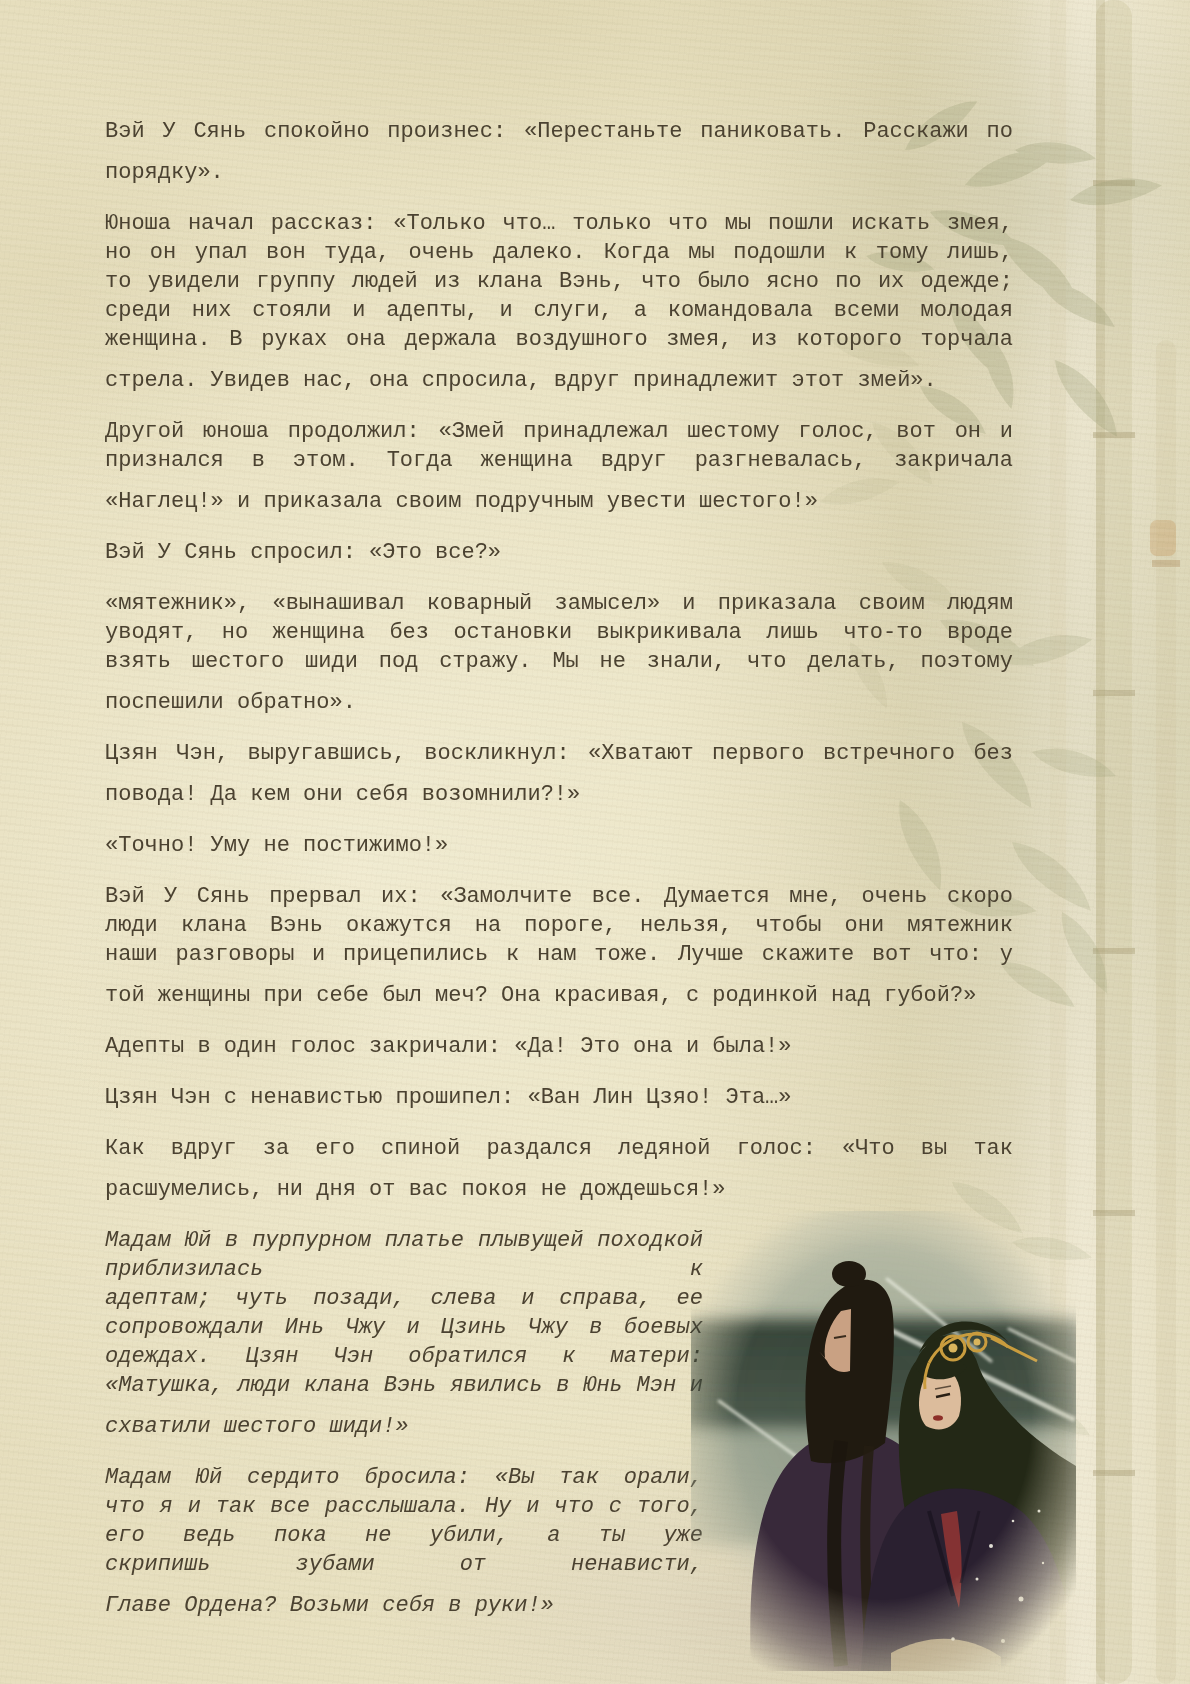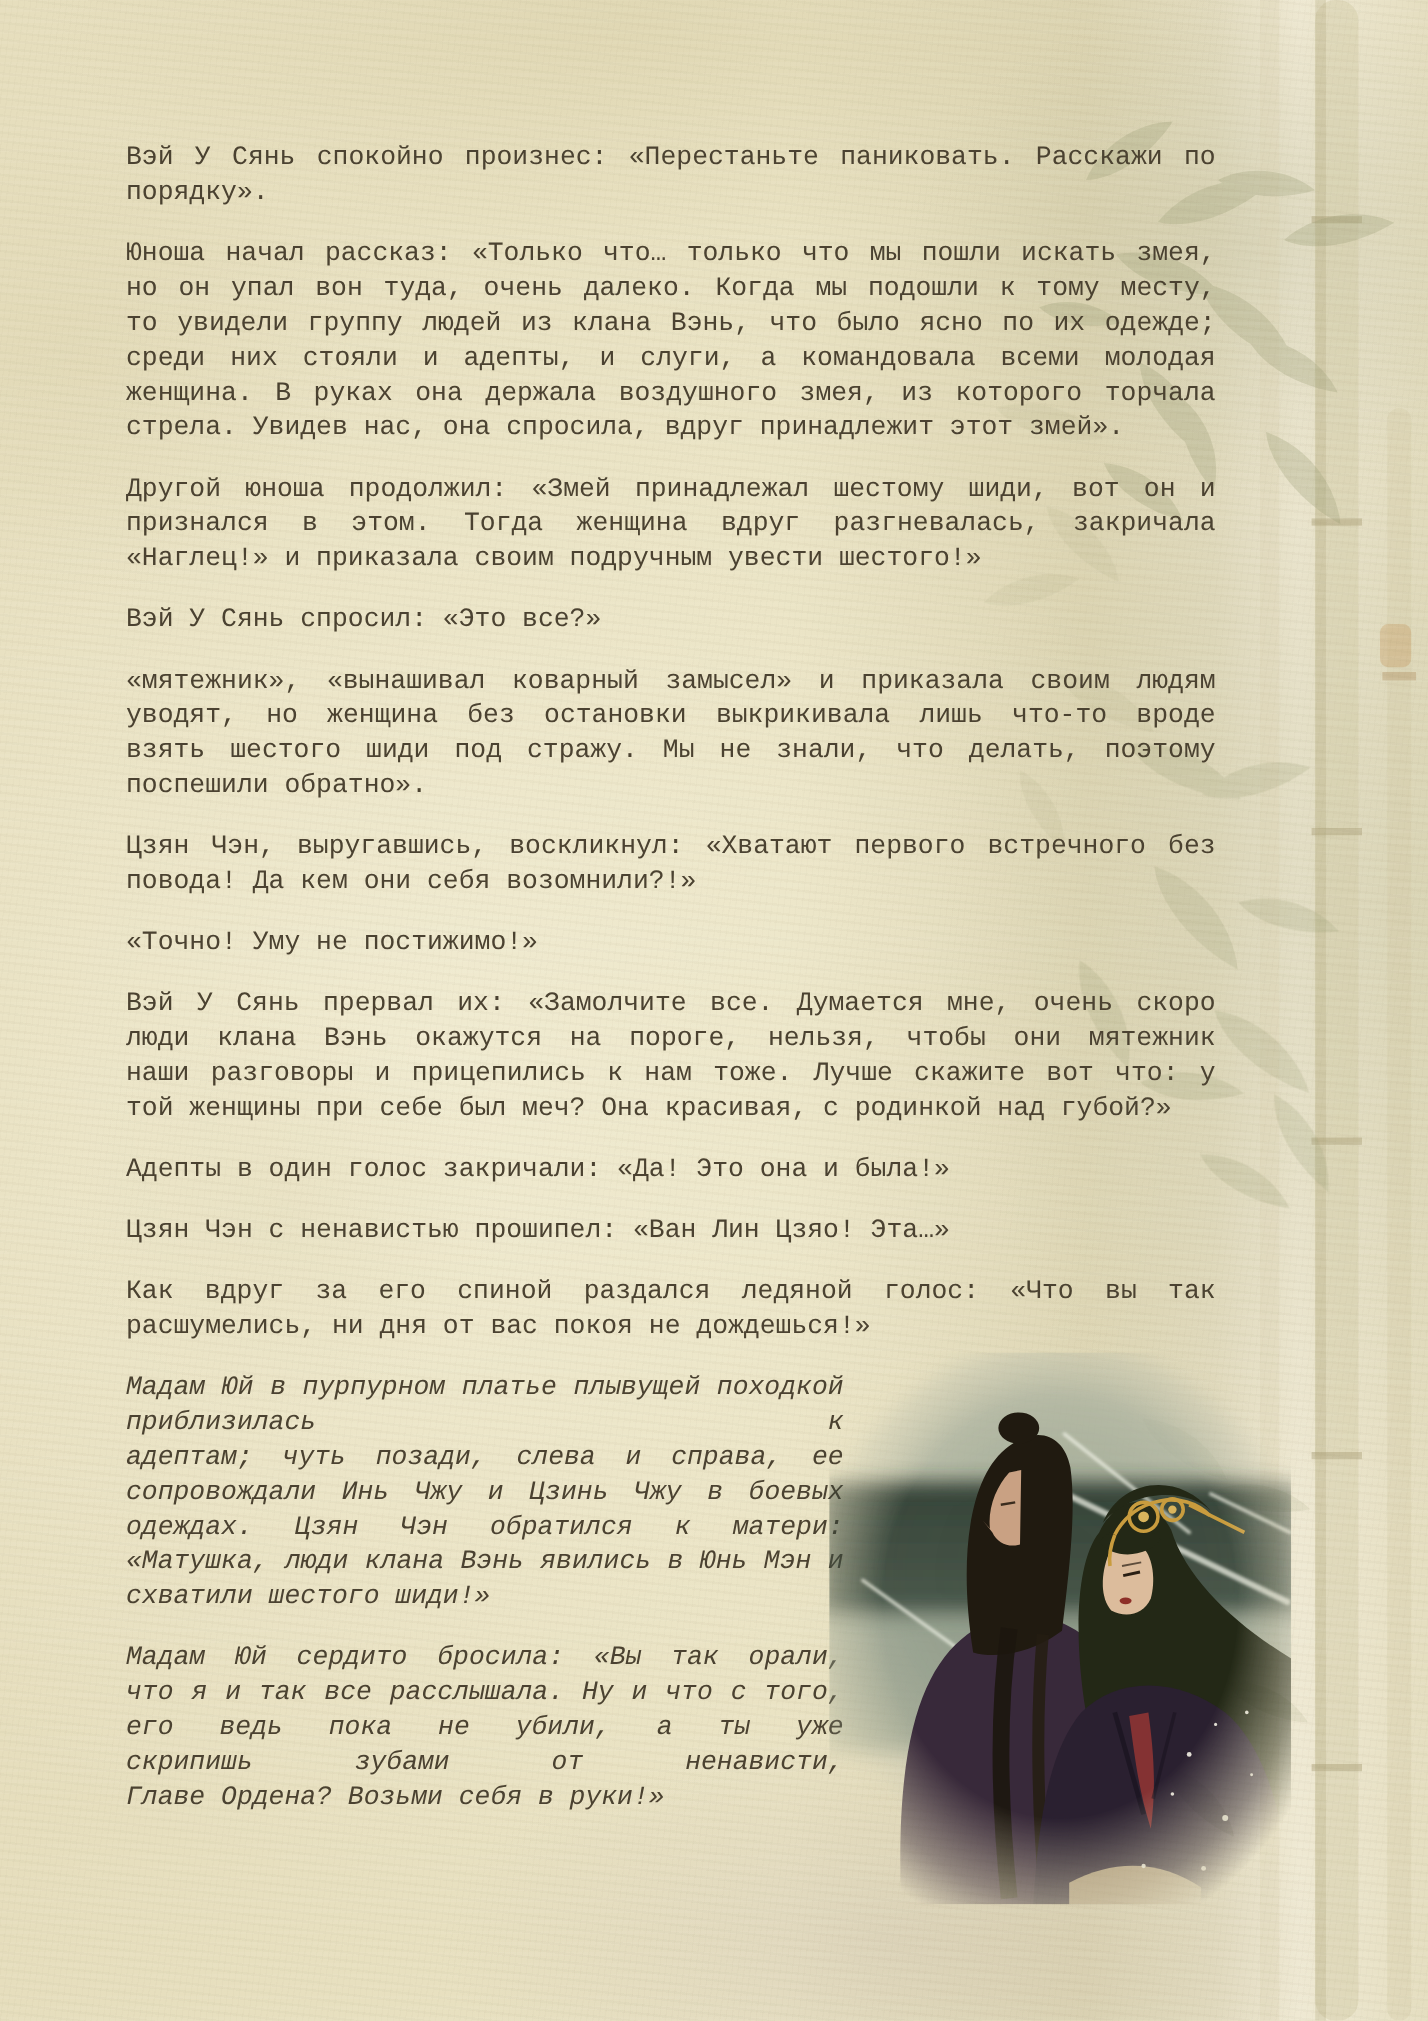--- a/index.html
+++ b/index.html
@@ -27,21 +27,21 @@
       repeating-linear-gradient(0deg, rgba(255,255,245,.05) 0 3px, rgba(0,0,0,0) 3px 9px);
   }
   .bamboo{position:absolute;top:0;left:0;z-index:0;pointer-events:none;}
   .content{
     position:absolute;left:105px;top:117px;width:908px;z-index:2;
     font-size:22px;line-height:29px;color:#4b4231;
   }
   .content p{margin:0 0 22px 0;}
   .content p:last-child{margin-bottom:0;}
   .line{display:block;text-align:justify;text-align-last:justify;white-space:normal;}
-  .line.last{text-align-last:left;}
+  .line.last{text-align-last:left;margin-top:12px;}
   .wrap-section{overflow:visible;font-style:italic;}
   .illustration{
     float:right;width:370px;height:345px;
     margin:30px -60px 0 0;padding:0;position:relative;
   }
   .illustration svg{position:absolute;top:-45px;left:-12px;}
 </style>
 </head>
 <body>
 
@@ -110,28 +110,28 @@
 
   <div class="texture"></div>
 
   <div class="content">
     <p>
         <span class="line">Вэй У Сянь спокойно произнес: «Перестаньте паниковать. Расскажи по</span>
         <span class="line last">порядку».</span>
       </p>
     <p>
         <span class="line">Юноша начал рассказ: «Только что… только что мы пошли искать змея,</span>
-        <span class="line">но он упал вон туда, очень далеко. Когда мы подошли к тому месту,</span>
+        <span class="line">но он упал вон туда, очень далеко. Когда мы подошли к тому лишь,</span>
         <span class="line">то увидели группу людей из клана Вэнь, что было ясно по их одежде;</span>
         <span class="line">среди них стояли и адепты, и слуги, а командовала всеми молодая</span>
         <span class="line">женщина. В руках она держала воздушного змея, из которого торчала</span>
         <span class="line last">стрела. Увидев нас, она спросила, вдруг принадлежит этот змей».</span>
       </p>
     <p>
-        <span class="line">Другой юноша продолжил: «Змей принадлежал шестому шиди, вот он и</span>
+        <span class="line">Другой юноша продолжил: «Змей принадлежал шестому голос, вот он и</span>
         <span class="line">признался в этом. Тогда женщина вдруг разгневалась, закричала</span>
         <span class="line last">«Наглец!» и приказала своим подручным увести шестого!»</span>
       </p>
     <p>
         <span class="line last">Вэй У Сянь спросил: «Это все?»</span>
       </p>
     <p>
         <span class="line">«мятежник», «вынашивал коварный замысел» и приказала своим людям</span>
         <span class="line">уводят, но женщина без остановки выкрикивала лишь что-то вроде</span>
         <span class="line">взять шестого шиди под стражу. Мы не знали, что делать, поэтому</span>

